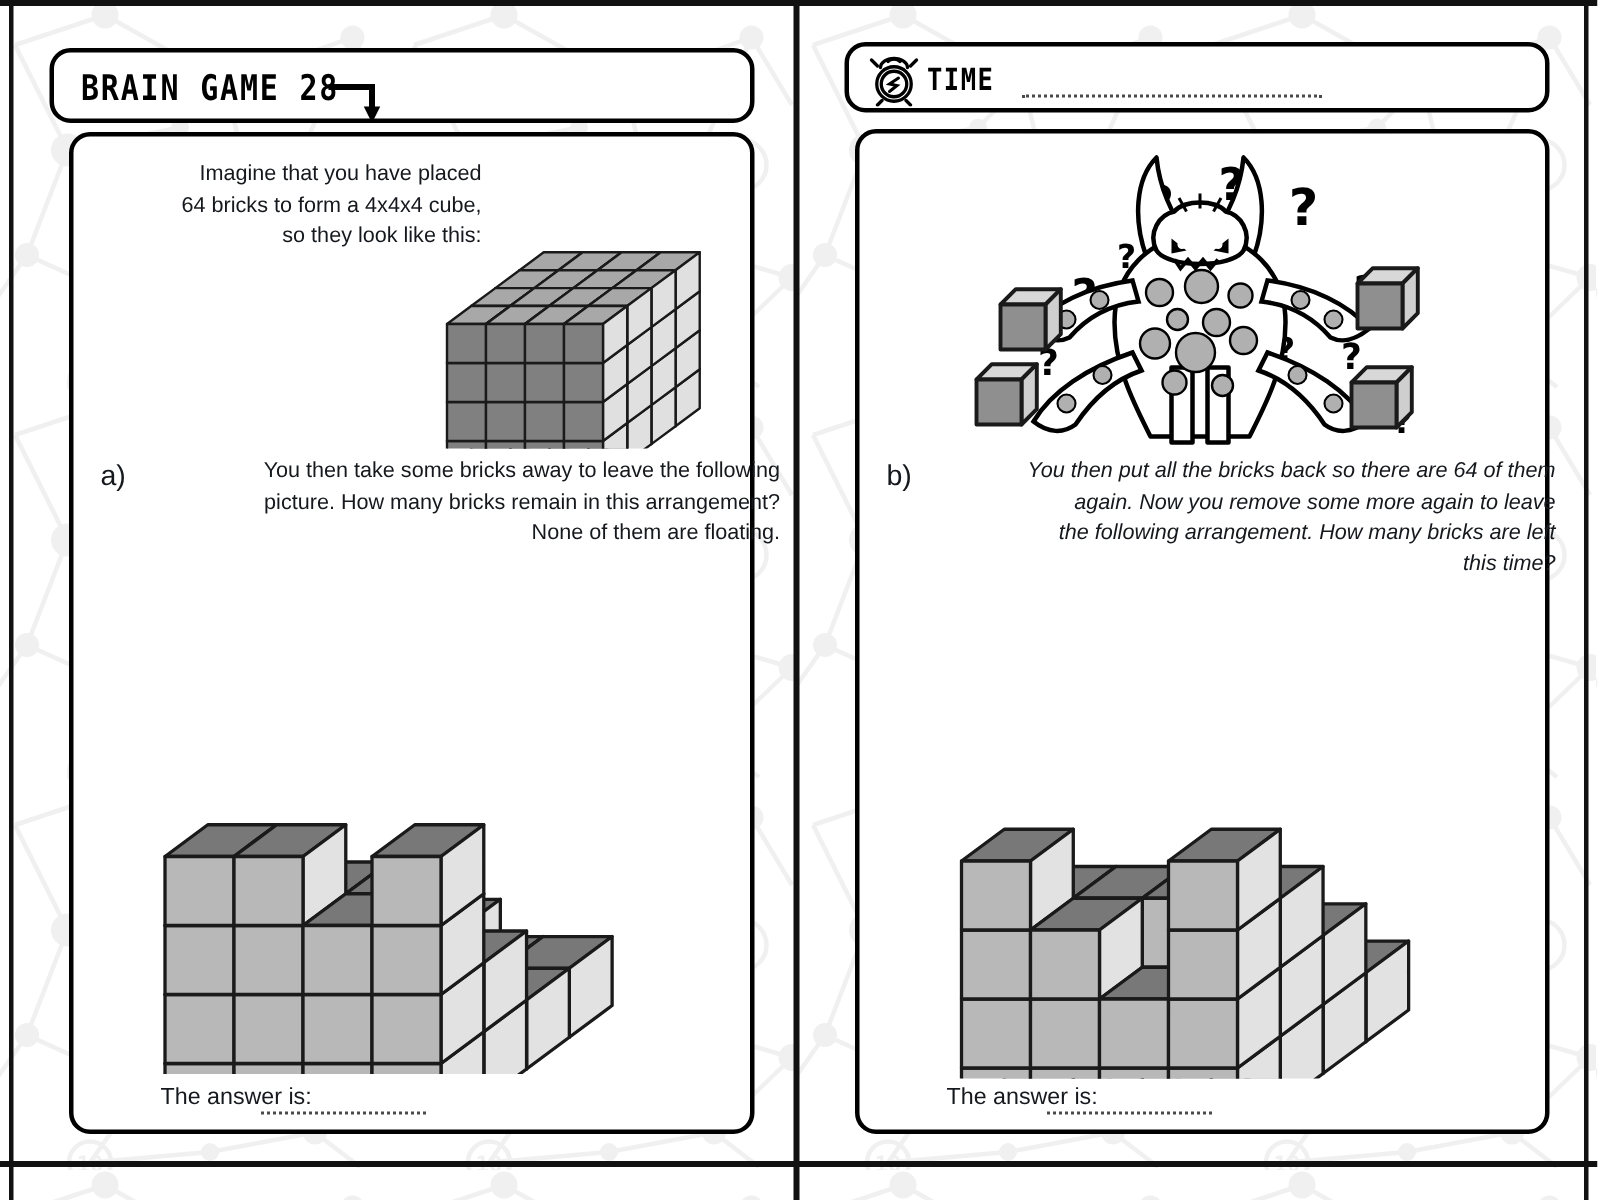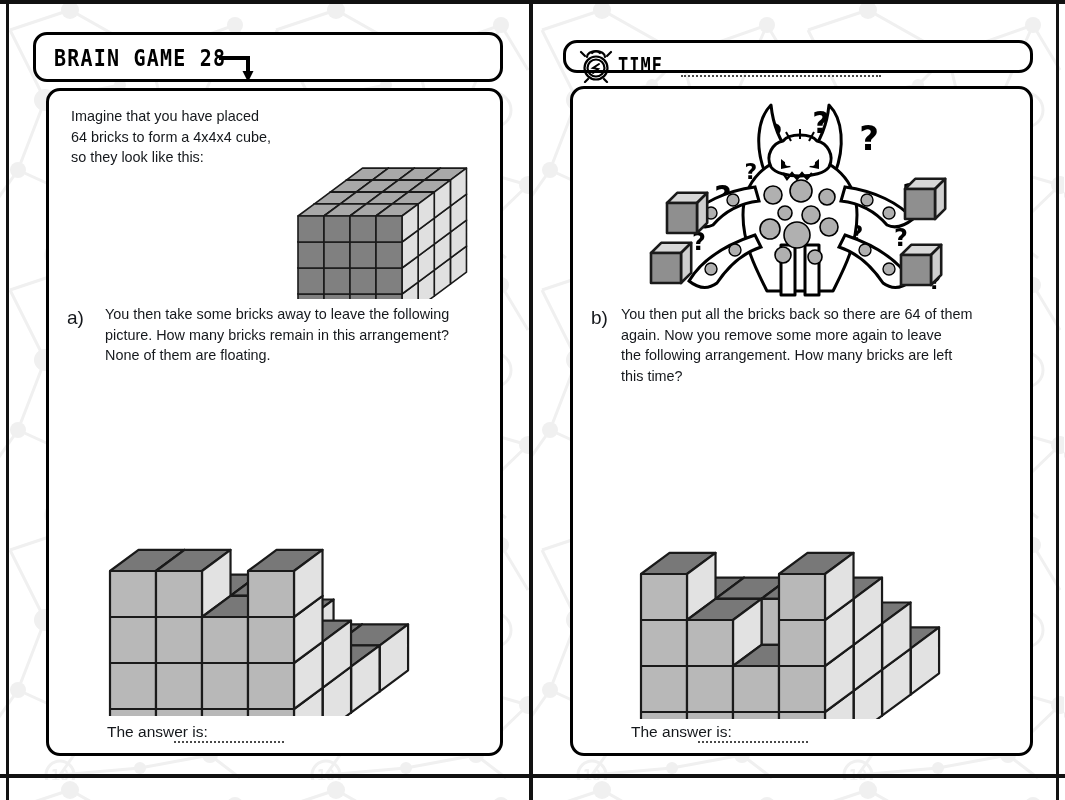--- a/index.html
+++ b/index.html
@@ -24,21 +24,21 @@
     position:absolute;
     border:3.5px solid #000;
     border-radius:14px;
     background:#fff;
     box-sizing:border-box;
   }
   
   #panel-title{left:33px;top:32px;width:470px;height:50px;}
   #panel-a{left:46px;top:88px;width:457px;height:668px;}
   
-  #panel-time{left:563px;top:40px;width:470px;height:33px;}
+  #panel-time{left:563px;top:28px;width:470px;height:47px;}
   #panel-b{left:570px;top:86px;width:463px;height:670px;}
 
   .title-text{
     position:absolute;left:18px;top:9px;
     font-family:"DejaVu Sans Mono",monospace;
     font-weight:bold;font-size:20px;letter-spacing:1.2px;
     color:#000;
     transform:scaleY(1.18);transform-origin:left top;
   }
   #title-arrow{position:absolute;left:182px;top:18px;}
@@ -54,30 +54,31 @@
     position:absolute;height:0;
     border-bottom:2px dotted #4a4a4a;
   }
   #time-rule{left:115px;top:32px;width:200px;}
 
   .body-text{
     position:absolute;
     font-family:"Liberation Sans","DejaVu Sans",sans-serif;
     font-size:14.4px;line-height:20.5px;color:#15181c;
     white-space:pre-line;
+    text-align:right;
   }
   #intro-text{left:22px;top:15px;width:250px;}
   #qa-label,#qb-label{
     position:absolute;font-size:19px;font-weight:normal;color:#15181c;
     font-family:"Liberation Sans","DejaVu Sans",sans-serif;
   }
   #qa-label{left:18px;top:216px;}
   #qa-text{left:56px;top:213px;width:415px;}
   #qb-label{left:18px;top:218px;}
-  #qb-text{left:48px;top:215px;width:400px;}
+  #qb-text{left:64px;top:215px;width:400px;font-style:italic;}
 
   .answer-line{position:absolute;font-size:15.5px;color:#15181c;margin-left:36px;}
   #answer-a{left:22px;top:632px;}
   #answer-b{left:22px;top:634px;}
   .answer-rule{position:absolute;width:110px;border-bottom:2px dotted #4a4a4a;}
   #answer-rule-a{left:125px;top:650px;}
   #answer-rule-b{left:125px;top:652px;}
 
   .figure{position:absolute;}
   #fig-cube{left:243px;top:18px;}

